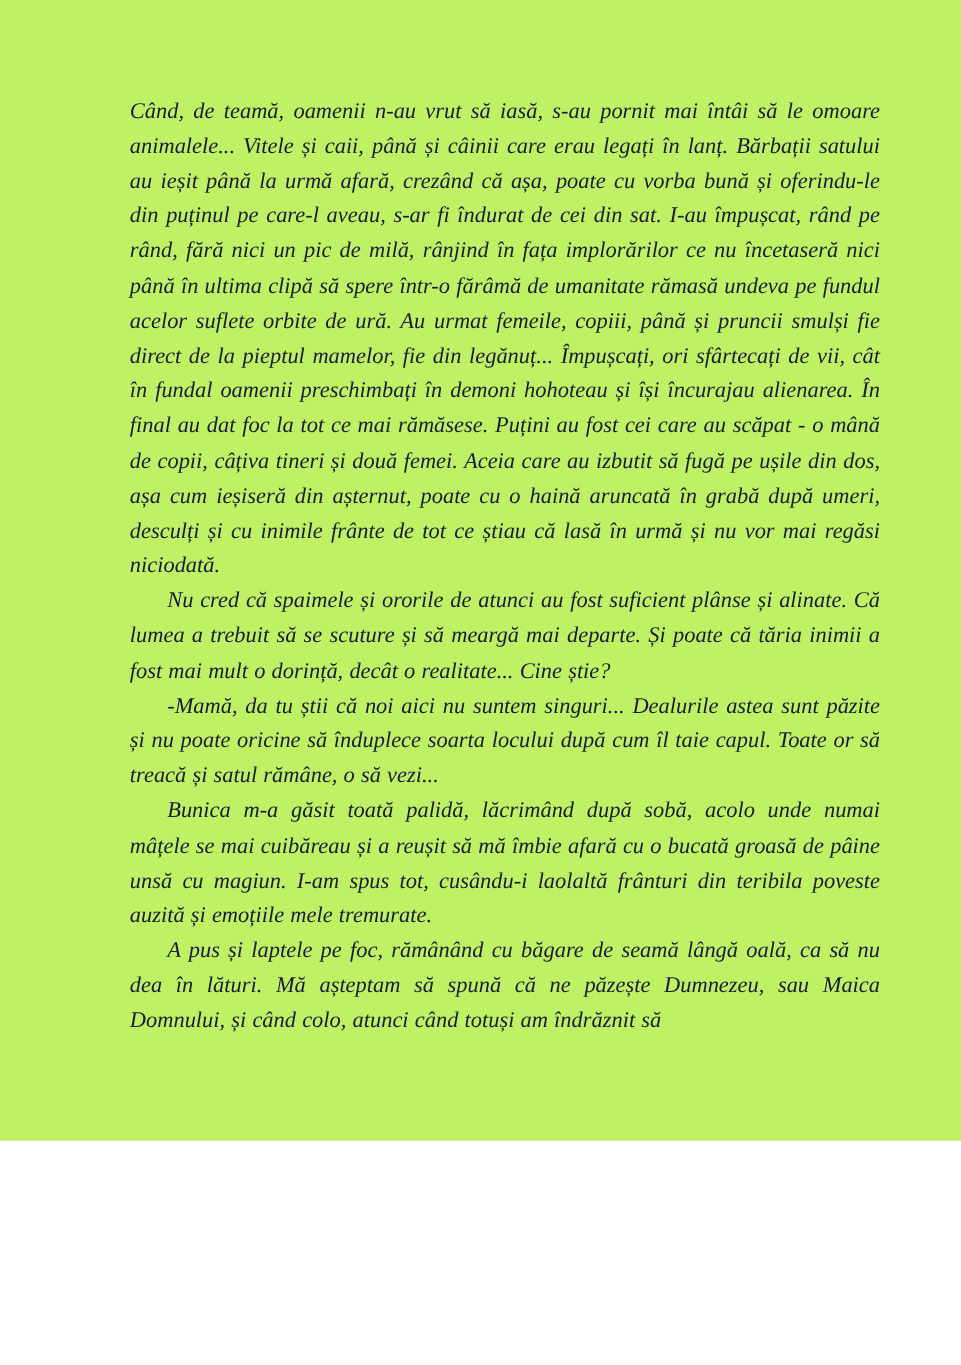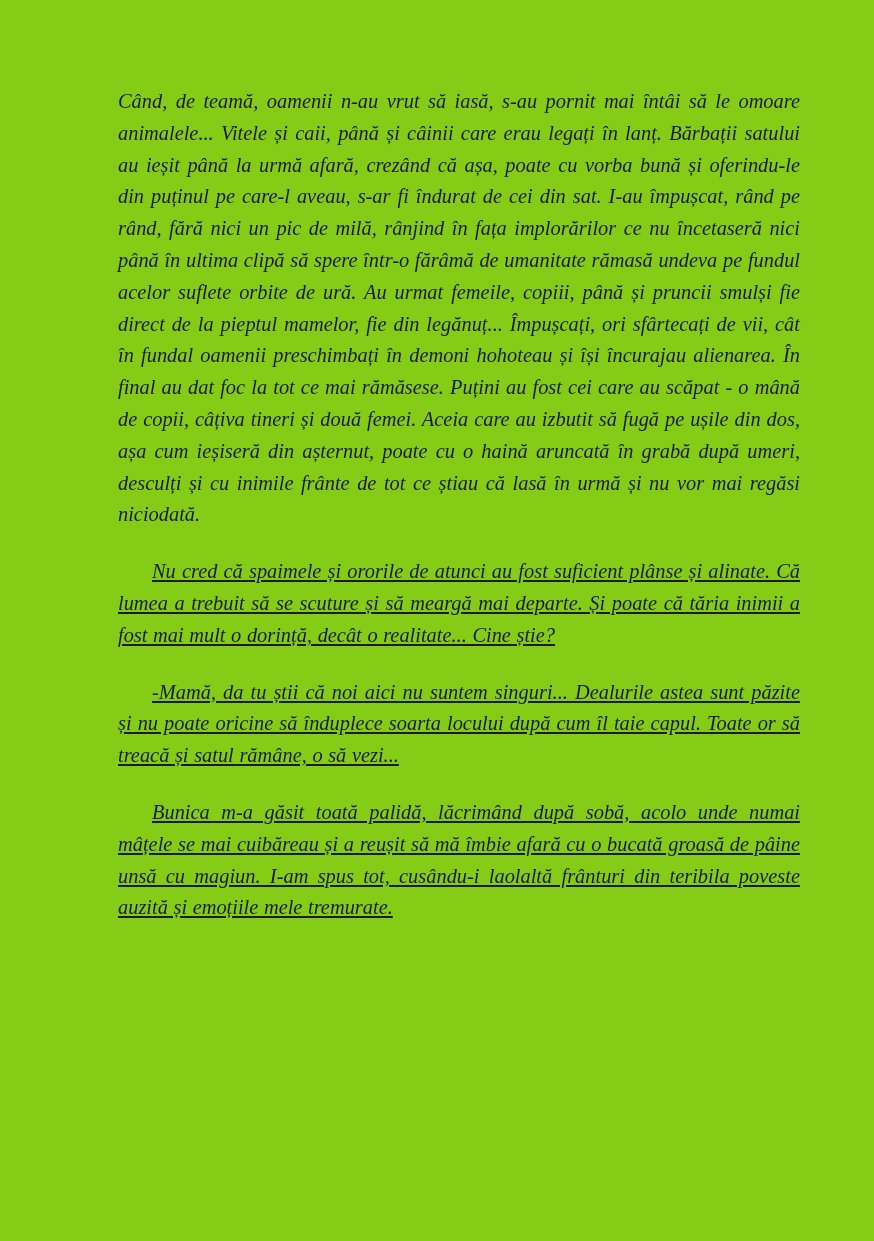--- a/index.html
+++ b/index.html
@@ -11,22 +11,22 @@
     width: 874px;
     height: 1241px;
     position: relative;
     font-family: "Liberation Serif", serif;
   }
   .page {
     position: absolute;
     left: 0;
     top: 0;
     width: 874px;
-    height: 1241px;
-    background: #84cc16;
+    height: 1037px;
+    background: #bef264;
     overflow: hidden;
   }
   .text-column {
     position: absolute;
     left: 118px;
     top: 86px;
     width: 682px;
   }
   p.para {
     margin: 0 0 0 0;
@@ -37,27 +37,26 @@
     color: #1b1b38;
     text-align: justify;
     text-justify: inter-word;
     word-spacing: 0.5px;
     hyphens: none;
   }
   p.para.indent {
     text-indent: 34px;
   }
   p.para + p.para {
-    margin-top: 25px;
-    text-decoration: underline;
   }
 </style>
 </head>
 <body>
 
 <div class="page">
   <div class="text-column">
     <p class="para">Când, de teamă, oamenii n-au vrut să iasă, s-au pornit mai întâi să le omoare animalele... Vitele și caii, până și câinii care erau legați în lanț. Bărbații satului au ieșit până la urmă afară, crezând că așa, poate cu vorba bună și oferindu-le din puținul pe care-l aveau, s-ar fi îndurat de cei din sat. I-au împușcat, rând pe rând, fără nici un pic de milă, rânjind în fața implorărilor ce nu încetaseră nici până în ultima clipă să spere într-o fărâmă de umanitate rămasă undeva pe fundul acelor suflete orbite de ură. Au urmat femeile, copiii, până și pruncii smulși fie direct de la pieptul mamelor, fie din legănuț... Împușcați, ori sfârtecați de vii, cât în fundal oamenii preschimbați în demoni hohoteau și își încurajau alienarea. În final au dat foc la tot ce mai rămăsese. Puțini au fost cei care au scăpat - o mână de copii, câțiva tineri și două femei. Aceia care au izbutit să fugă pe ușile din dos, așa cum ieșiseră din așternut, poate cu o haină aruncată în grabă după umeri, desculți și cu inimile frânte de tot ce știau că lasă în urmă și nu vor mai regăsi niciodată.</p>
     <p class="para indent">Nu cred că spaimele și ororile de atunci au fost suficient plânse și alinate. Că lumea a trebuit să se scuture și să meargă mai departe. Și poate că tăria inimii a fost mai mult o dorință, decât o realitate... Cine știe?</p>
     <p class="para indent">-Mamă, da tu știi că noi aici nu suntem singuri... Dealurile astea sunt păzite și nu poate oricine să înduplece soarta locului după cum îl taie capul. Toate or să treacă și satul rămâne, o să vezi...</p>
     <p class="para indent">Bunica m-a găsit toată palidă, lăcrimând după sobă, acolo unde numai mâțele se mai cuibăreau și a reușit să mă îmbie afară cu o bucată groasă de pâine unsă cu magiun. I-am spus tot, cusându-i laolaltă frânturi din teribila poveste auzită și emoțiile mele tremurate.</p>
+    <p class="para indent">A pus și laptele pe foc, rămânând cu băgare de seamă lângă oală, ca să nu dea în lături. Mă așteptam să spună că ne păzește Dumnezeu, sau Maica Domnului, și când colo, atunci când totuși am îndrăznit să</p>
   </div>
 </div>
 
 </body></html>

